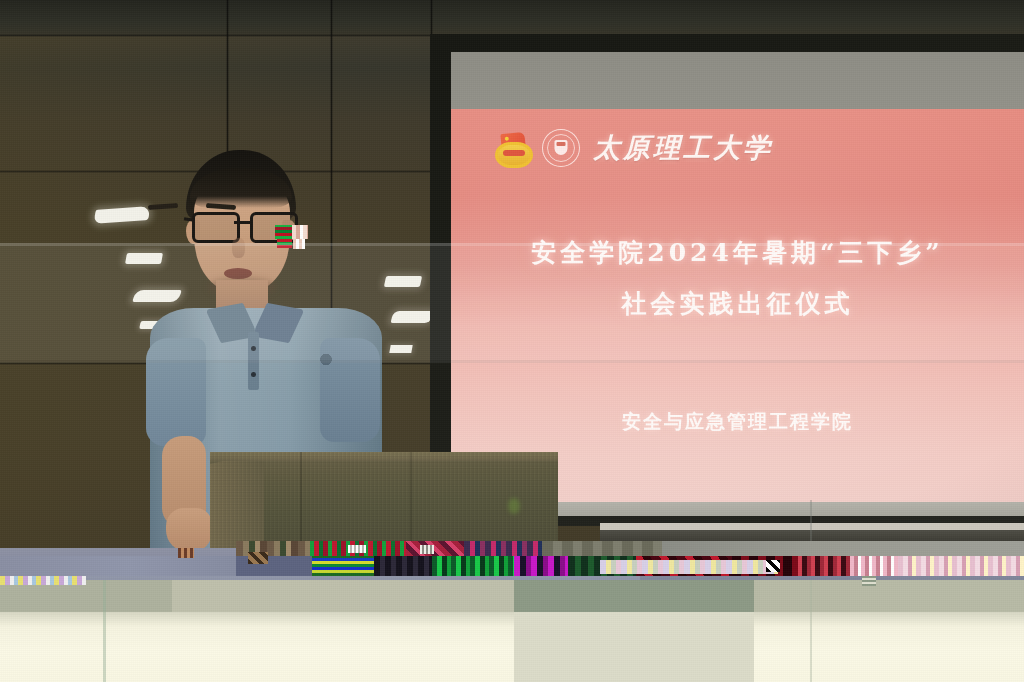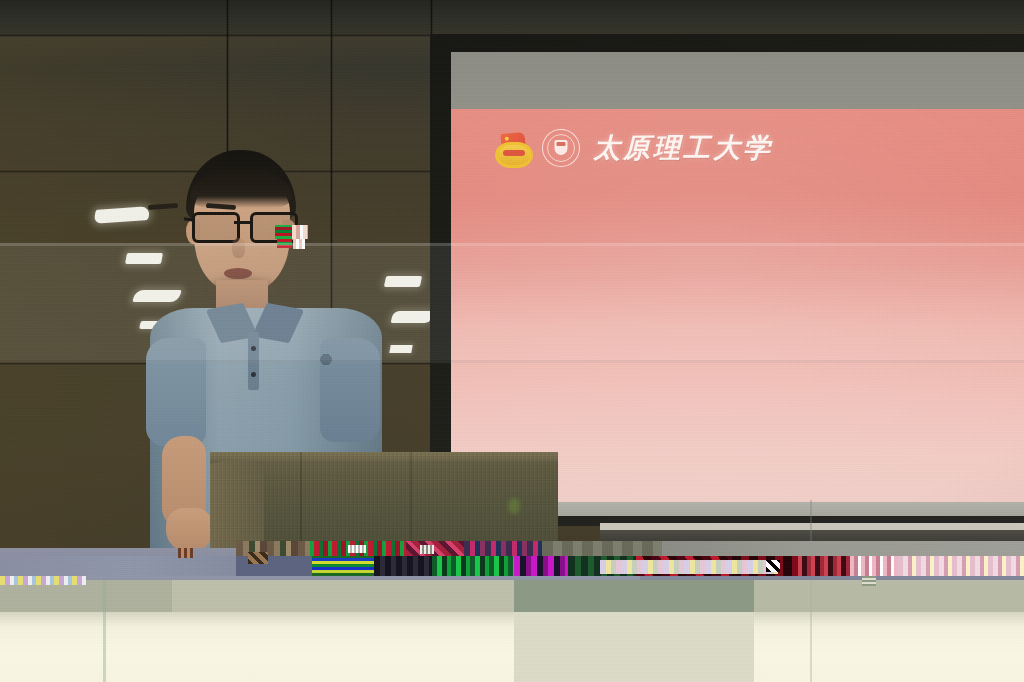--- a/index.html
+++ b/index.html
@@ -561,22 +561,27 @@
           <div class="ring"></div>
         </div>
         <div class="uni-seal">
           <div class="inner">
             <div class="shield"></div>
           </div>
         </div>
         <div class="uni-name">太原理工大学</div>
       </div>
 
+      <div class="slide-title-block">
+        <div class="slide-title">安全学院2024年暑期“三下乡”</div>
+        <div class="slide-title">社会实践出征仪式</div>
+      </div>
 
       <div class="slide-sub-block">
+        <div class="slide-sub">安全与应急管理工程学院</div>
       </div>
     </div>
 
     <div class="screen-bottom"></div>
   </div>
 
   <div class="person">
     <div class="hair"></div>
     <div class="head"></div>
     <div class="ear-l"></div>

